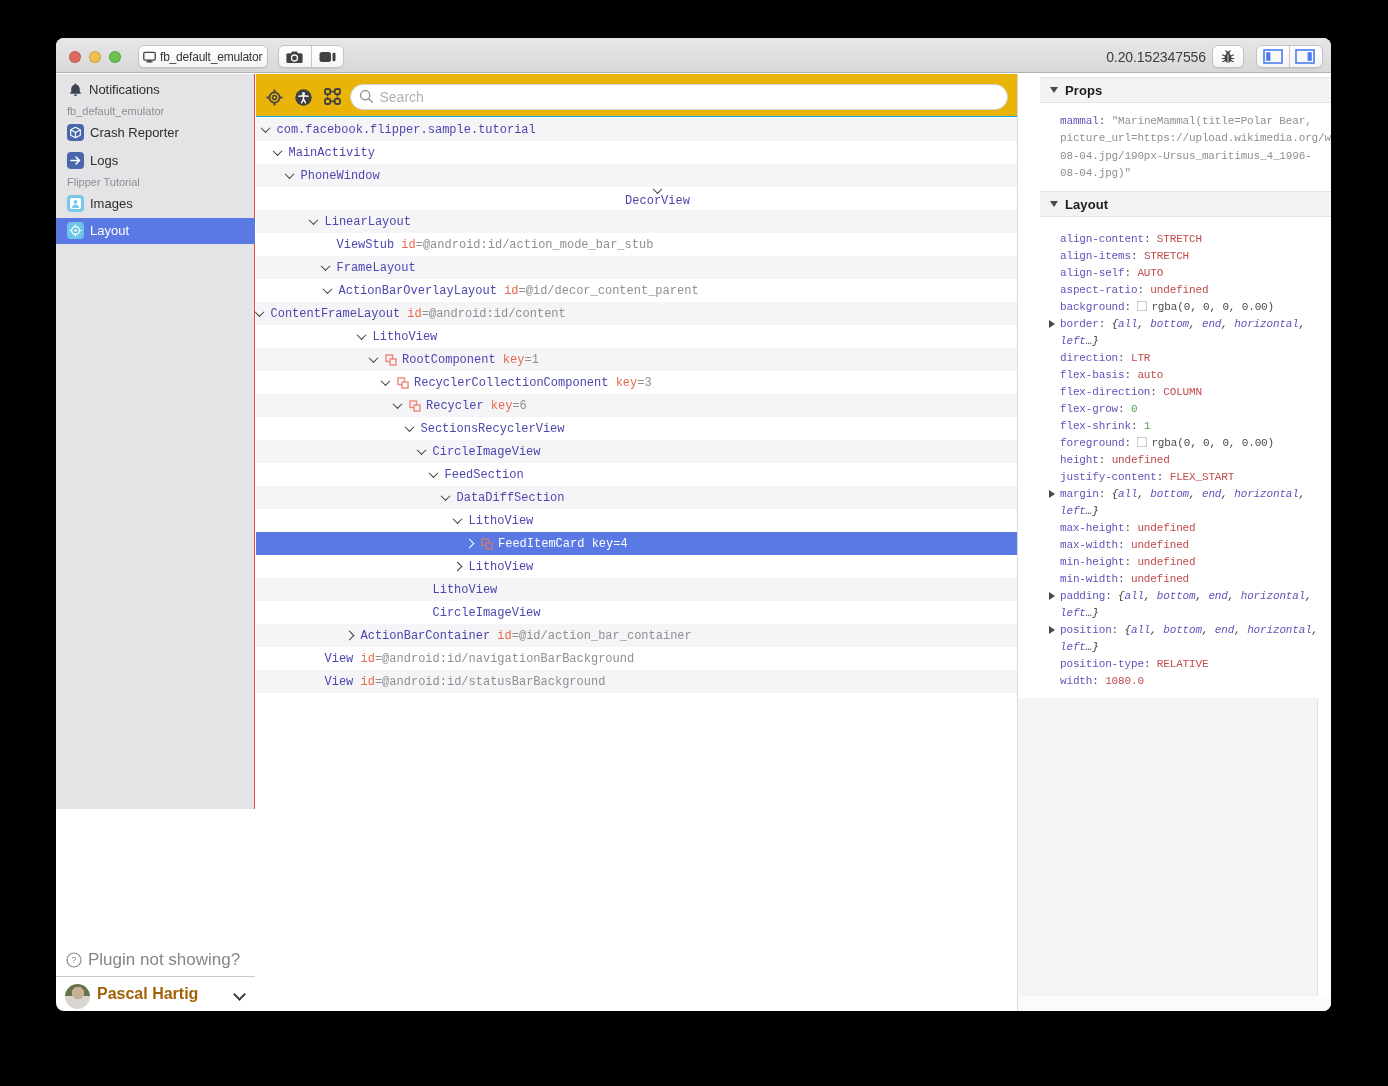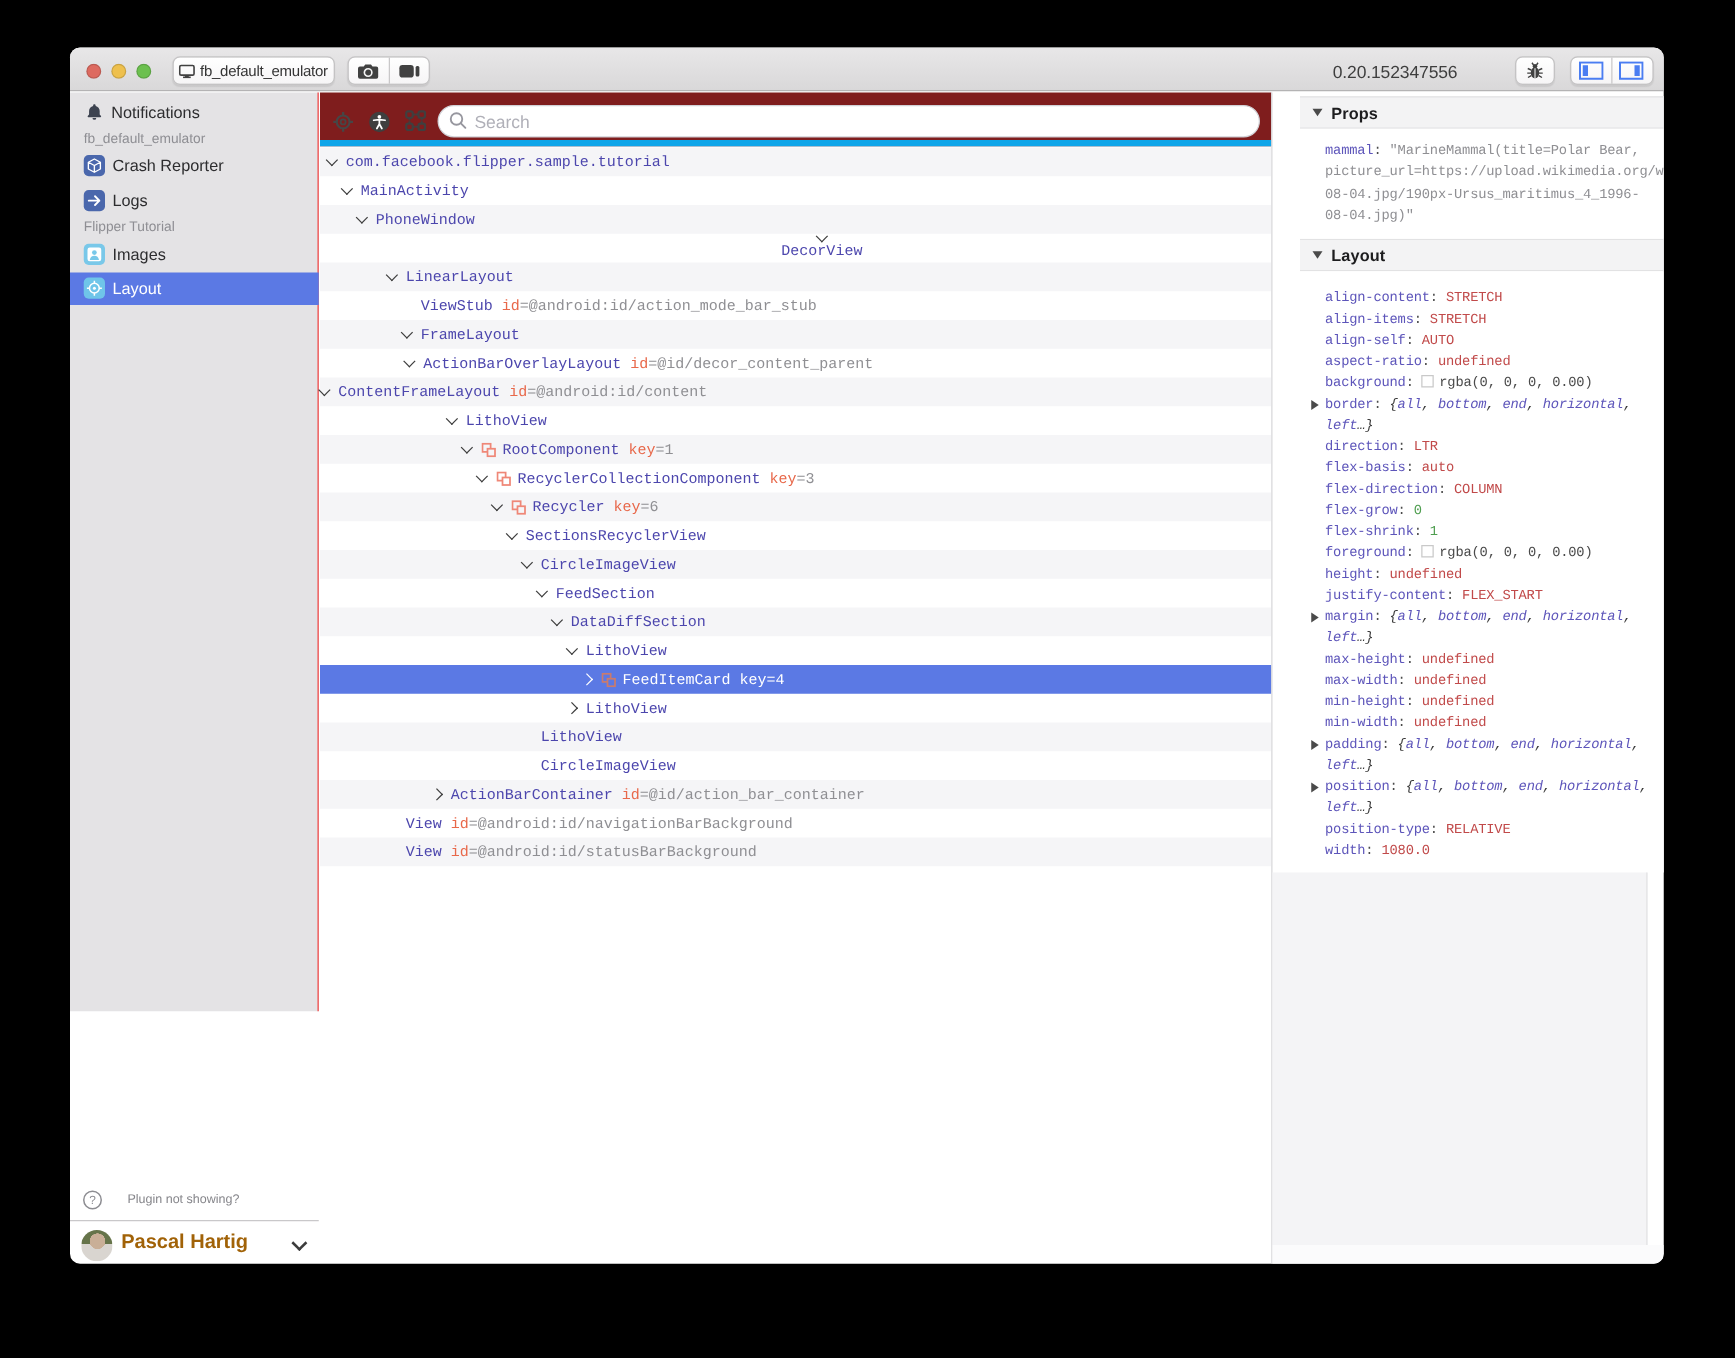--- a/index.html
+++ b/index.html
@@ -17,37 +17,37 @@
 .tbtn svg { flex:none; } .tbtn { position:absolute; top:7px; height:23px; background:linear-gradient(#fff,#f6f5f6);
   border:1px solid #c4c3c4; border-radius:6px; box-shadow:0 1px 1px rgba(0,0,0,0.08);
   display:flex; align-items:center; }
 .seg { padding:0; }
 .seg > div { height:100%; display:flex; align-items:center; justify-content:center; }
 .segdiv { width:1px; height:100%; background:#c9c8c9; }
 #emub { left:82px; width:130px; padding:0 4px; }
 #emub span { font-size:12px; color:#343434; margin-left:4px; letter-spacing:-0.2px; }
 #camseg { left:222px; width:66px; }
 #camseg > div:not(.segdiv) { width:32.5px; }
-#vertxt { position:absolute; top:10.5px; left:1000px; width:110px; text-align:right;
+#vertxt { position:absolute; top:10.5px; left:1040px; width:110px; text-align:right;
   font-size:14px; color:#3e3e3e; letter-spacing:-0.1px; }
 #bugb { left:1156px; width:32px; justify-content:center; }
 #panseg { left:1199.5px; width:67px; }
 #panseg > div:not(.segdiv) { width:33px; }
 
 #sbar { position:absolute; left:0; top:36px; width:199px; height:735px;
   background:#e4e3e5; border-right:1px solid #ef4444; }
 .srow { position:absolute; left:0; width:199px; display:flex; align-items:center; }
 .slab { position:absolute; left:11px; font-size:11px; color:#8e8e93; }
 .sname { font-size:13px; color:#2d2d2f; margin-left:6px; }
 .picon { position:absolute; left:11px; width:17px; height:17px; border-radius:4px;
   display:flex; align-items:center; justify-content:center; }
 #selrow { position:absolute; left:0; top:144px; width:199px; height:25.5px; background:#5b79e4; }
 
 #mtool { position:absolute; left:200px; top:36px; width:761px; height:42.5px;
-  background:#7f1d1d; border-bottom:5px solid #0ea5e9; }
+  background:#eab308; border-bottom:1px solid #0ea5e9; }
 .mico { position:absolute; top:0; }
 #search { position:absolute; left:93.5px; top:10px; width:658px; height:25.5px;
   background:#fff; border:1px solid #d1d1d6; border-radius:13px;
   display:flex; align-items:center; padding-left:8px; }
 #search span { font-size:14px; color:#b0b0b8; margin-left:6px; }
 
 #tree { position:absolute; left:200px; top:80px; width:761px; }
 .r { height:23px; display:flex; align-items:center; font-family:"Liberation Mono",monospace;
   font-size:12px; color:#4c46ad; white-space:pre; }
 .odd { background:#f5f5f7; }
@@ -79,21 +79,21 @@
 .dk { color:#4a4a4a; }
 .it { font-style:italic; color:#5d55ba; }
 .itd { font-style:italic; color:#3a3a3a; }
 .chk { display:inline-block; width:10px; height:10px; border:1px solid #c9c9c9; background:#fff;
   vertical-align:-1px; margin-right:4px; }
 #greyend { position:absolute; left:962px; top:660px; width:299.5px; height:298px;
   background:#f4f4f6; border-right:1px solid #e2e2e4; }
 #botstrip { position:absolute; left:962px; top:958px; width:313px; height:15px; background:#fbfbfc; }
 
 #phelp { position:absolute; left:0; top:869px; width:199px; height:33px; display:flex; align-items:center; }
-#phelp span { font-size:10px; color:#85858a; margin-left:20px; }
+#phelp span { font-size:17px; color:#85858a; margin-left:6px; }
 #urow { position:absolute; left:0; top:902px; width:199px; height:35px;
   border-top:1px solid #c9c8ca; display:flex; align-items:center; }
 #avatar { position:absolute; left:9px; top:6.5px; width:25px; height:25px; border-radius:50%;
   background:radial-gradient(circle at 52% 36%, #c9af97 0 30%, rgba(0,0,0,0) 31%),
   linear-gradient(180deg, #66744a 0 46%, #d9d5d0 46%);
 }
 #uname { position:absolute; left:41px; font-size:16px; font-weight:bold; color:#a16207; }
 #uchev { position:absolute; left:179px; top:13px; width:9px; height:9px;
   border-right:2px solid #3c3c3c; border-bottom:2px solid #3c3c3c; transform:rotate(45deg); }
 </style>

